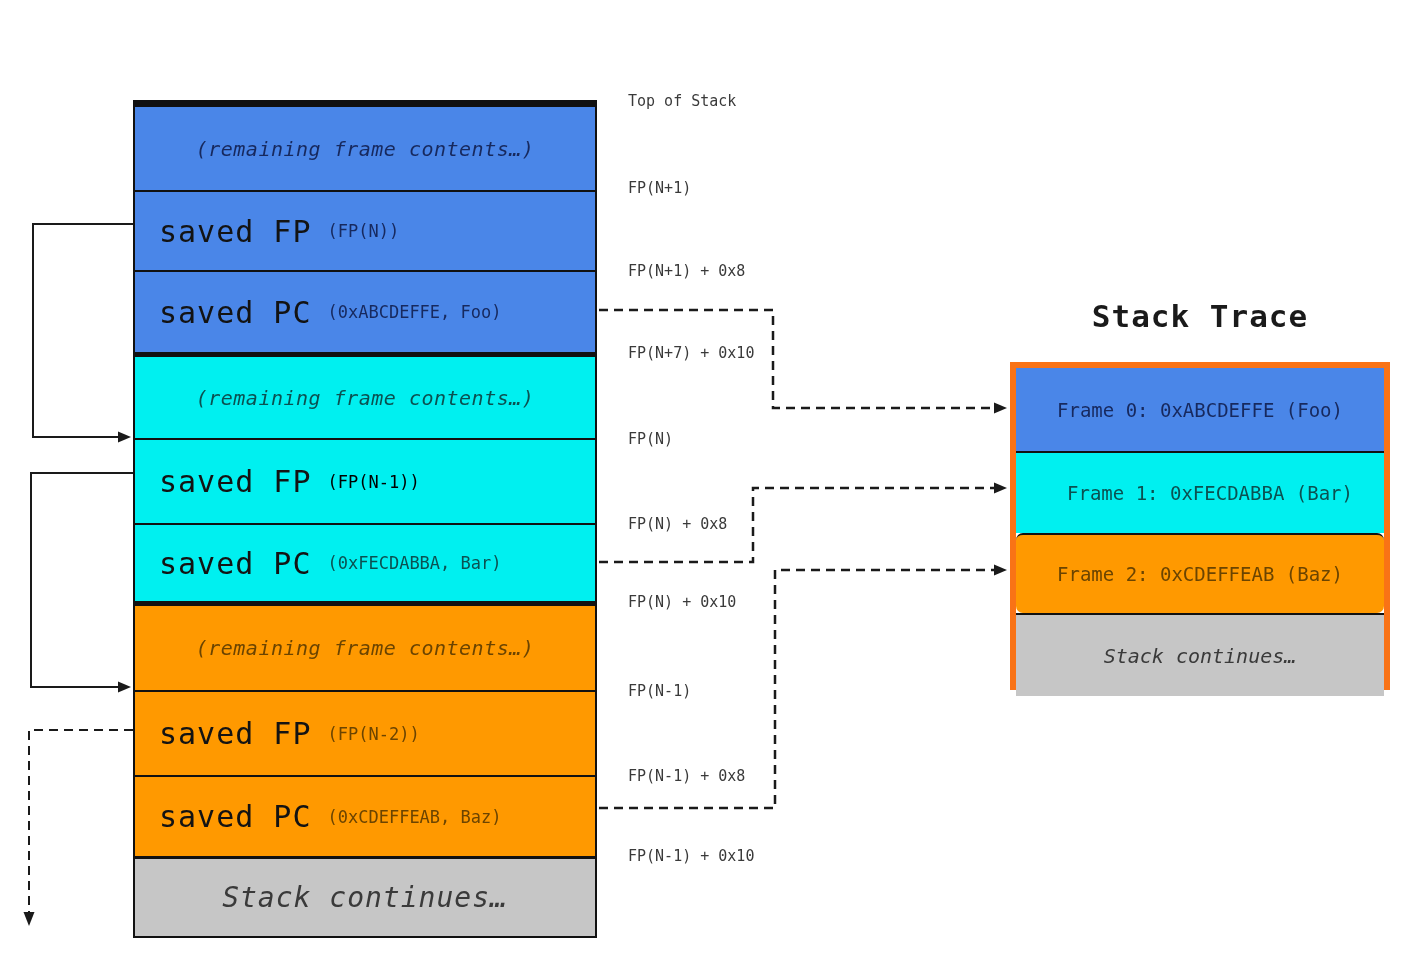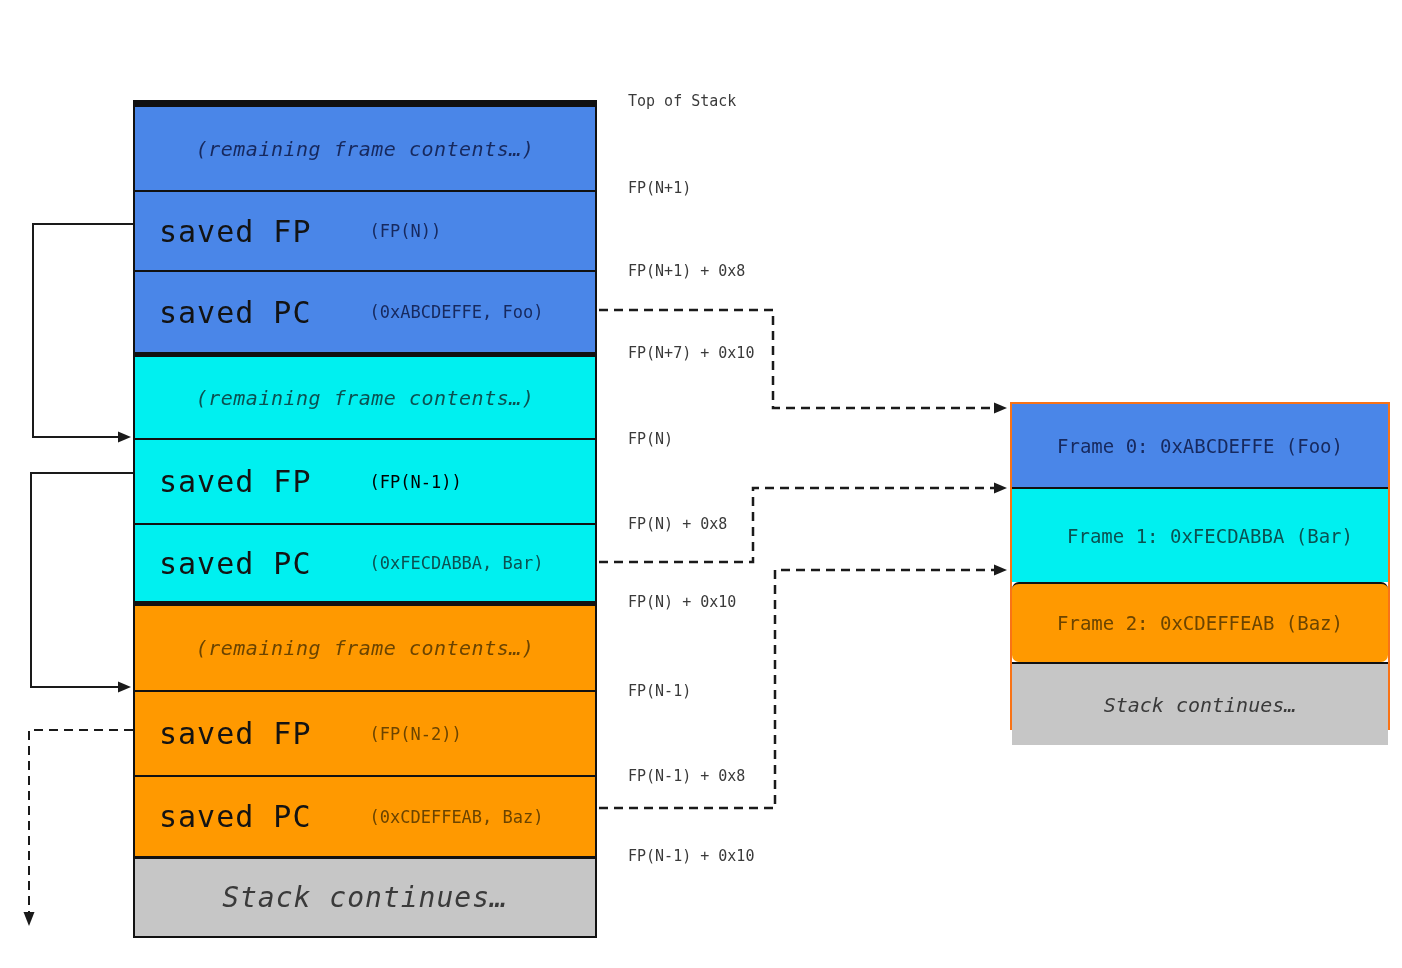--- a/index.html
+++ b/index.html
@@ -32,21 +32,21 @@
     border: 2px solid #111;
     border-top: 7px solid #111;
     background: #fff;
   }
   .ps-row {
     box-sizing: border-box;
     display: flex;
     align-items: center;
     overflow: hidden;
   }
-  .sep2 { border-top: 2px solid #111; gap: 42px; }
+  .sep2 { border-top: 2px solid #111; }
   .sep3 { border-top: 3px solid #111; }
   .sep5 { border-top: 5px solid #111; }
   .h1 { height: 83px; } .h2 { height: 80px; } .h3 { height: 82px; }
   .h4 { height: 86px; } .h5 { height: 85px; } .h6 { height: 78px; }
   .h7 { height: 89px; } .h8 { height: 85px; } .h9 { height: 81px; }
   .h10 { height: 80px; }
   .r-rem {
     justify-content: center;
     font-style: italic;
     font-size: 20px;
@@ -80,48 +80,48 @@
     color: #3a3a3a;
     white-space: pre;
   }
 
   
   #stack-trace {
     position: absolute;
     left: 1010px; top: 362px;
     width: 380px; height: 328px;
     box-sizing: border-box;
-    border: 2px solid #f97316;
+    border: 6px solid #f97316;
     background: #fff;
-    margin-top: 40px;
   }
   .st-row {
     box-sizing: border-box;
     display: flex;
     align-items: center;
     justify-content: center;
     font-size: 19px;
     white-space: nowrap;
   }
-  .sh1 { height: 83px; } .sh2 { height: 95px; padding-left: 20px; } .sh3 { height: 80px; border-radius: 7px; } .sh4 { height: 83px; }
+  .sh1 { height: 83px; } .sh2 { height: 82px; padding-left: 20px; } .sh3 { height: 80px; border-radius: 7px; } .sh4 { height: 83px; }
   .st-row.italic { font-style: italic; font-size: 20px; }
 
   #connectors {
     position: absolute;
     left: 0; top: 0;
     width: 1402px; height: 968px;
     pointer-events: none;
   }
 </style>
 </head>
 <body>
 
 <div id="canvas">
 
   <div id="ps-title" class="title">Program Stack</div>
+  <div id="st-title" class="title">Stack Trace</div>
 
   <div id="program-stack">
 
     <div class="ps-row r-rem h1" style="background-color: rgb(74, 134, 232); color: rgb(23, 41, 94);">(remaining frame contents…)</div>
     <div class="ps-row r-sv h2 sep2" style="background-color: rgb(74, 134, 232);">
       <span class="main">saved FP</span>
       <span class="sub" style="color: rgb(23, 41, 94); margin-left: 16px;">(FP(N))</span>
     </div>
     <div class="ps-row r-sv h3 sep2" style="background-color: rgb(74, 134, 232);">
       <span class="main">saved PC</span>

